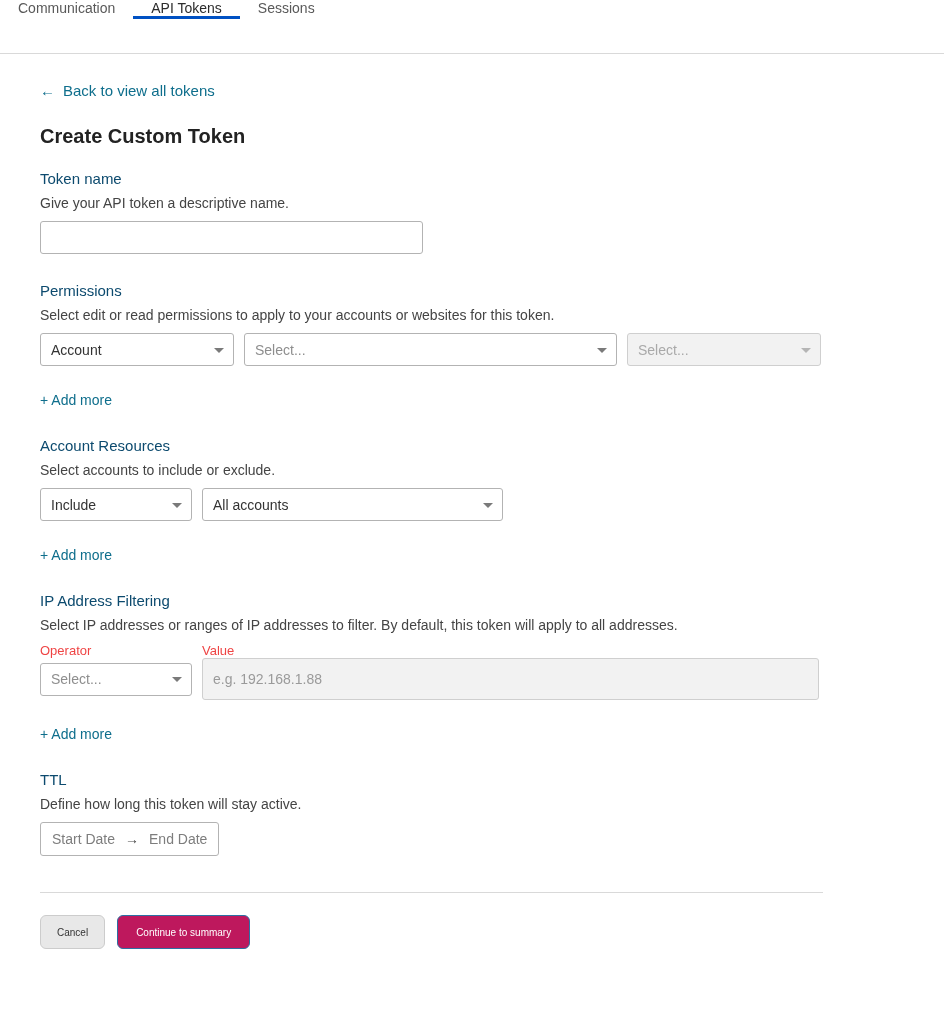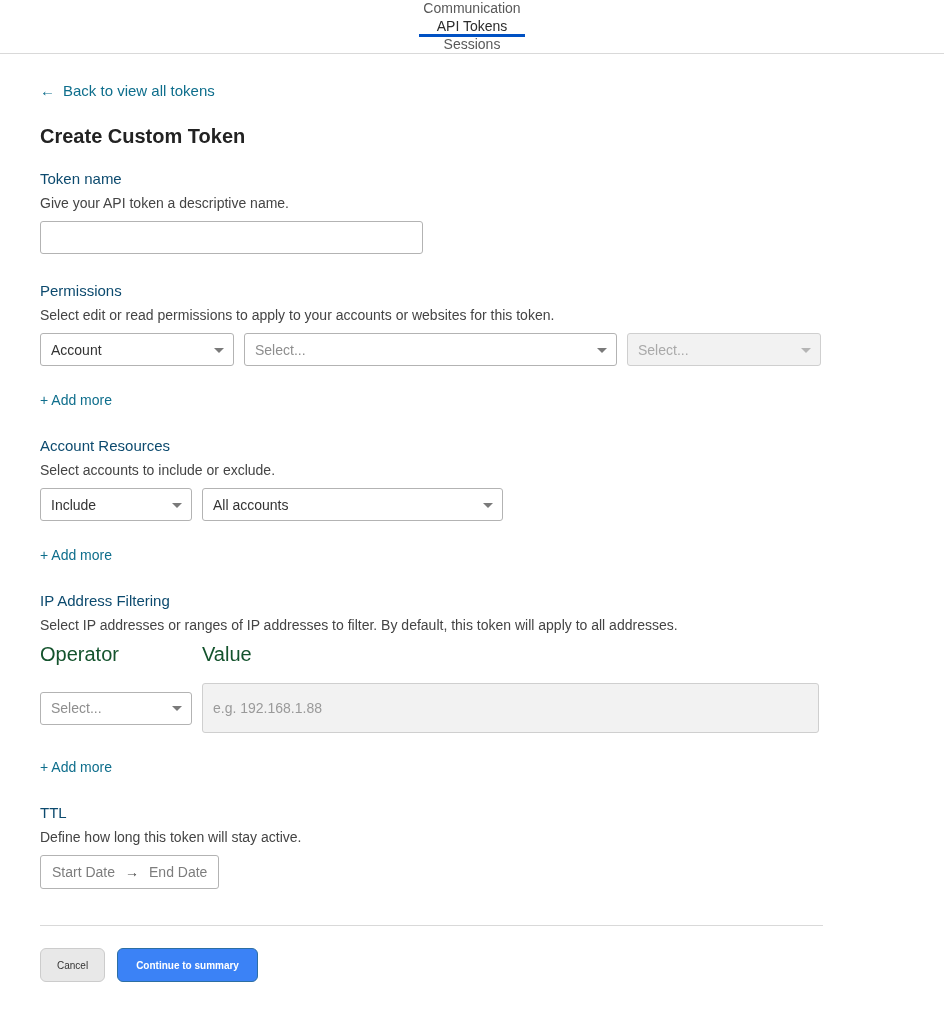--- a/index.html
+++ b/index.html
@@ -13,23 +13,22 @@
     color: #313131;
     overflow: hidden;
   }
 
   
   .tabbar {
     height: 54px;
     border-bottom: 1px solid #d9d9d9;
     background: #fff;
     display: flex;
-    align-items: center;
+    align-items: flex-start;
     padding-left: 0;
-    flex-direction: column;
   }
   .tab {
     display: flex;
     align-items: center;
     padding: 0 18px;
     font-size: 14px;
     color: #595959;
     cursor: pointer;
     border-bottom: 3px solid transparent;
     margin-bottom: -1px;
@@ -129,21 +128,21 @@
 
   .w-permission-1 { width: 194px; }
   .w-permission-2 { width: 373px; }
   .w-permission-3 { width: 194px; }
   .w-res-1 { width: 152px; }
   .w-res-2 { width: 301px; }
   .w-op { width: 152px; }
 
   .value-input {
     width: 617px;
-    height: 50px;
+    height: 42px;
     border: 1px solid #cfcfcf;
     border-radius: 3px;
     background: #f2f2f2;
     padding: 0 10px;
     font-size: 14px;
     font-family: "Liberation Sans", sans-serif;
     color: #333;
     outline: none;
   }
   .value-input::placeholder { color: #9a9a9a; }
@@ -152,23 +151,23 @@
     display: inline-block;
     color: #0e6e8c;
     font-size: 14px;
     margin-top: 26px;
     cursor: pointer;
     text-decoration: none;
   }
 
   .field-labels {
     display: flex;
-    font-size: 20px;
-    color: #14532d;
-    margin-bottom: 17px;
+    font-size: 13px;
+    color: #ef4444;
+    margin-bottom: 0;
   }
   .field-labels .lbl-operator { width: 162px; }
 
   
   .daterange {
     display: inline-flex;
     align-items: center;
     height: 34px;
     border: 1px solid #b3b3b3;
     border-radius: 3px;
@@ -196,24 +195,24 @@
     height: 34px;
     padding: 0 16px;
     border: 1px solid transparent;
   }
   .btn-secondary {
     background: #e8e8e8;
     border-color: #cccccc;
     color: #333;
   }
   .btn-primary {
-    background: #3b82f6;
+    background: #be185d;
     border-color: #2d6fa3;
     color: #ffffff;
-    font-weight: bold;
+    font-weight: normal;
     padding: 0 18px;
   }
 </style>
 </head>
 <body>
 
 <div class="tabbar">
   <div class="tab">
     <span>Communication</span>
   </div>

